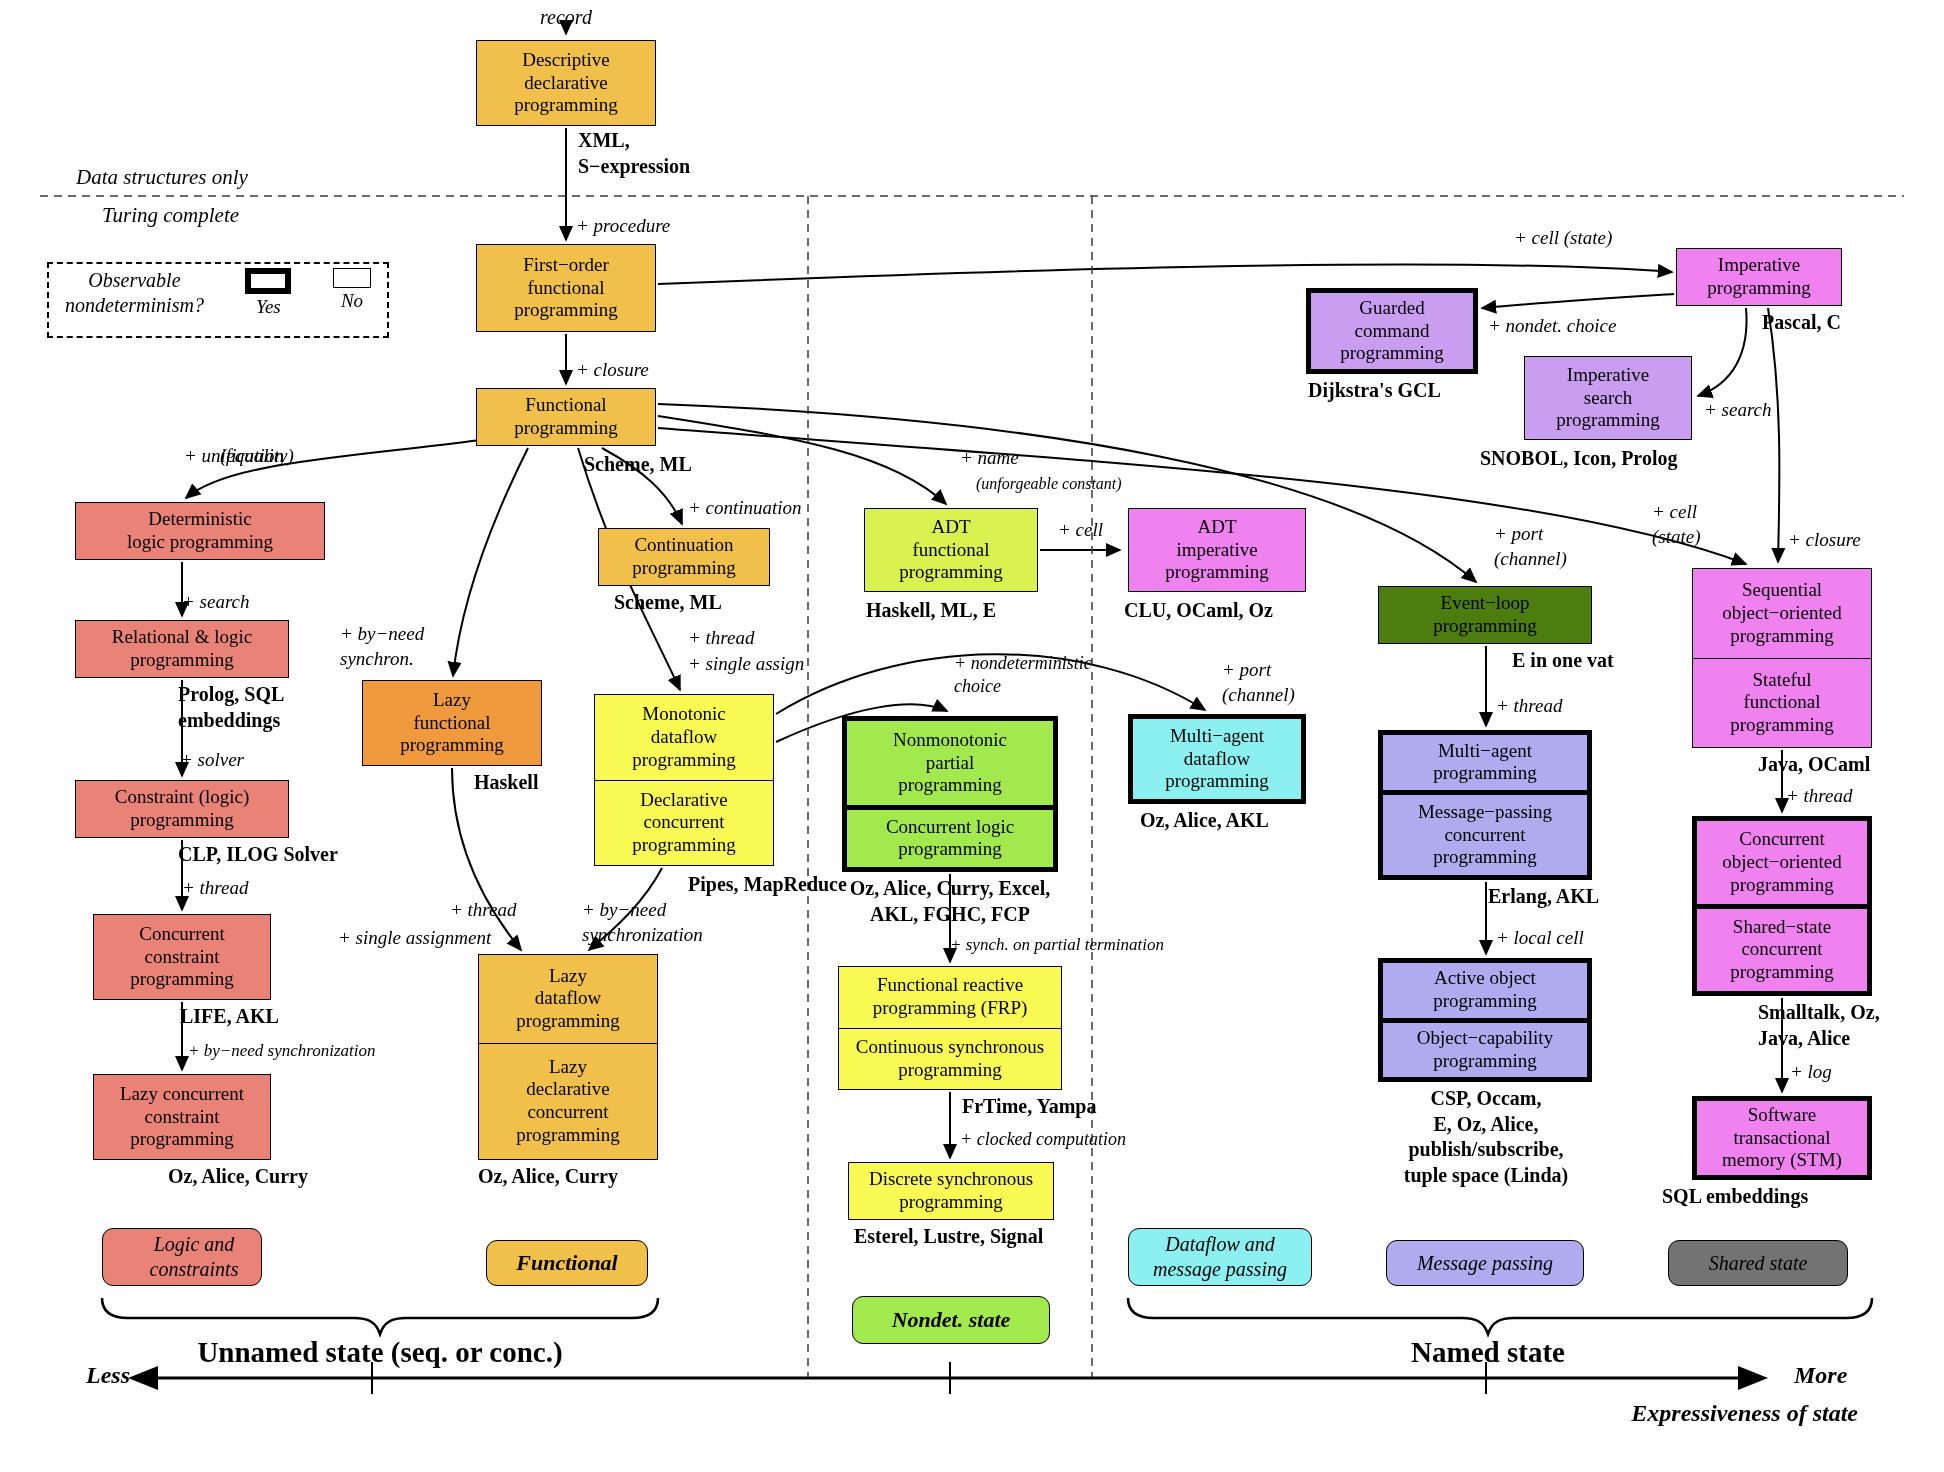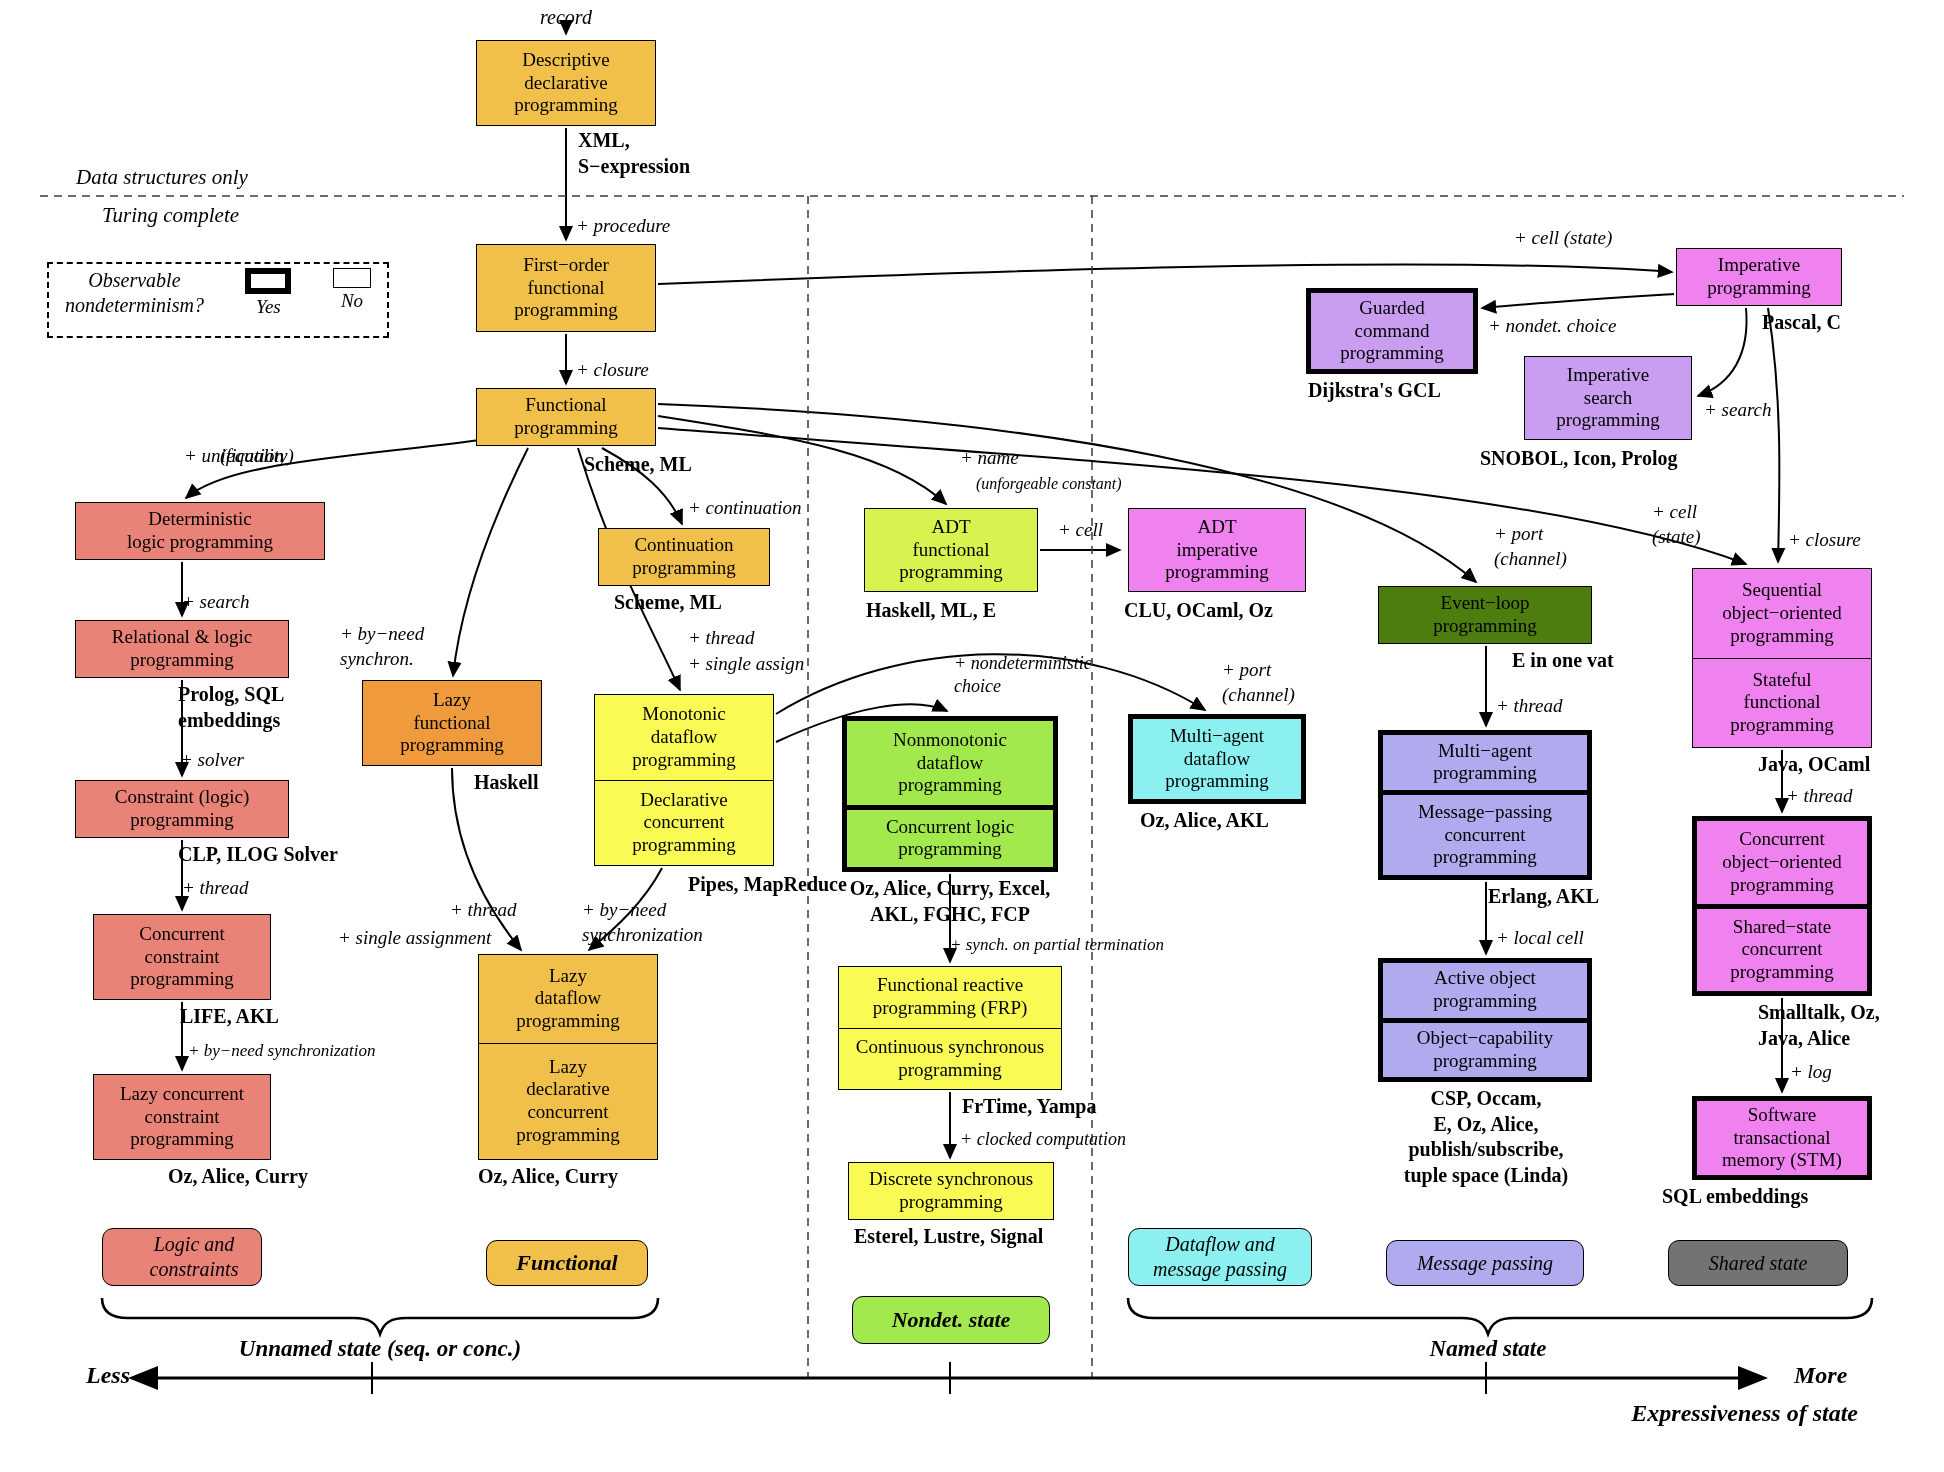--- a/index.html
+++ b/index.html
@@ -18,22 +18,22 @@
   .compartment + .compartment{border-top:1.7px solid #000}
   .node.thick .compartment + .compartment{border-top-width:5px}
   .caption{position:absolute;font-weight:bold;font-size:20px;line-height:1.28;white-space:pre-line}
   .caption.center{transform:translateX(-50%);text-align:center}
   .rlabel{position:absolute;font-style:italic;font-size:19px;line-height:1.3;white-space:pre-line}
   .rlabel.center{transform:translateX(-50%);text-align:center}
   .badge{position:absolute;border:1.5px solid #000;border-radius:11px;box-sizing:border-box;
          display:flex;align-items:center;justify-content:center;text-align:center;
          font-style:italic;font-size:20px;line-height:1.25;white-space:pre-line}
   .badge.bold{font-weight:bold;font-size:22px}
-  .group-label{position:absolute;transform:translateX(-50%);font-style:italic;font-weight:bold;
-               font-size:23px;white-space:nowrap}
+  .group-label{position:absolute;transform:translateX(-50%);font-weight:bold;
+               font-size:29px;white-space:nowrap}
   .axis-label{position:absolute;font-style:italic;font-weight:bold;font-size:24px;white-space:nowrap}
   #axis-less{left:56px;top:1362px;width:74px;text-align:right}
   #axis-more{left:1794px;top:1362px}
   #axis-title{left:1540px;top:1400px;width:318px;text-align:right}
   #legend{position:absolute;left:47px;top:262px;width:342px;height:76px;border:2px dashed #000;
           box-sizing:border-box;display:flex;justify-content:space-between;
           padding:4px 16px}
   #legend-question{font-style:italic;font-size:20px;line-height:1.25;white-space:pre-line;text-align:center}
   .legend-sample{display:flex;flex-direction:column;align-items:center;gap:2px}
   .legend-answer{font-style:italic;font-size:19px}
@@ -175,21 +175,21 @@
 functional
 programming</div>
     </div>
     <div class="node" style="left: 1128px; top: 508px; width: 178px; height: 84px; background: rgb(239, 130, 239);">
       <div class="compartment" style="flex-grow: 3;">ADT
 imperative
 programming</div>
     </div>
     <div class="node thick" style="left: 842px; top: 716px; width: 216px; height: 156px; background: rgb(162, 233, 78);">
       <div class="compartment" style="flex-grow: 3;">Nonmonotonic
-dataflow
+partial
 programming</div>
       <div class="compartment" style="flex-grow: 2;">Concurrent logic
 programming</div>
     </div>
     <div class="node" style="left: 838px; top: 966px; width: 224px; height: 124px; background: rgb(250, 250, 85);">
       <div class="compartment" style="flex-grow: 2;">Functional reactive
 programming (FRP)</div>
       <div class="compartment" style="flex-grow: 2;">Continuous synchronous
 programming</div>
     </div>

